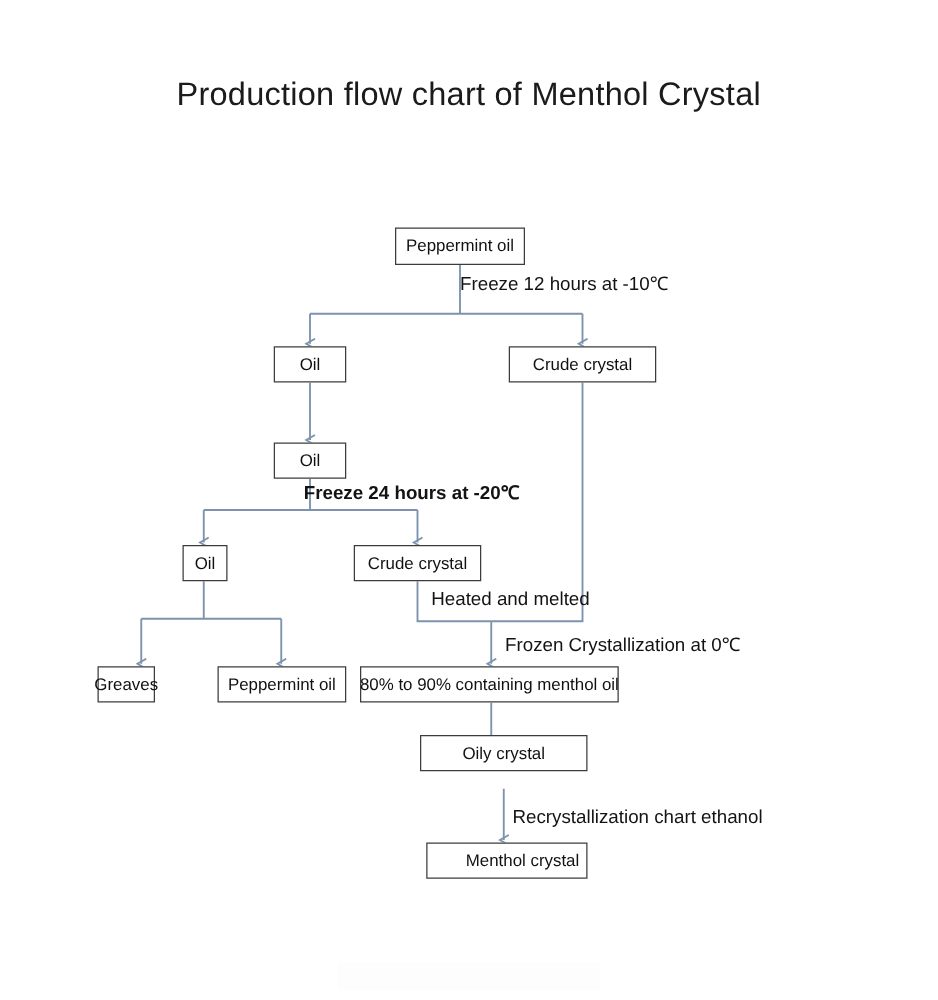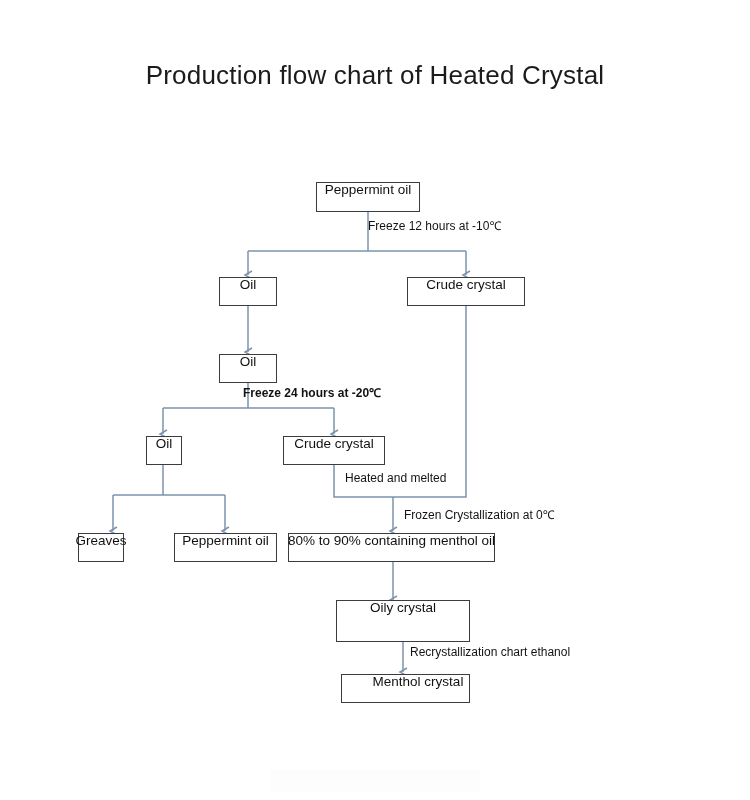--- a/index.html
+++ b/index.html
@@ -41,31 +41,31 @@
     width: 750px;
     height: 800px;
     pointer-events: none;
   }
   .node {
     position: absolute;
     box-sizing: border-box;
     border: 1.4px solid #3c3c3c;
     background: #ffffff;
     display: flex;
-    align-items: flex-start;
+    align-items: center;
     justify-content: center;
     font-size: 13.5px;
     color: #111111;
     font-family: "Liberation Sans", sans-serif;
     white-space: nowrap;
     line-height: 1;
   }
   .edge-label {
     position: absolute;
-    font-size: 12px;
+    font-size: 15px;
     color: #131313;
     font-family: "Liberation Sans", sans-serif;
     white-space: nowrap;
     background: transparent;
     line-height: 1;
   }
   .watermark {
     position: absolute;
     left: 270px;
     top: 770px;
@@ -73,21 +73,21 @@
     height: 22px;
     background: #fdfdfd;
     border-radius: 2px;
   }
 </style>
 </head>
 <body>
 
 <div id="canvas">
 
-  <div id="chart-title">Production flow chart of Heated Crystal</div>
+  <div id="chart-title">Production flow chart of Menthol Crystal</div>
 
   <svg id="connectors" viewBox="0 0 750 800" xmlns="http://www.w3.org/2000/svg">
     <defs>
       <marker id="arrow" markerWidth="10" markerHeight="10" refX="5" refY="5" orient="auto" markerUnits="userSpaceOnUse">
         <path d="M1,1 L5,8 L9,1" fill="none" stroke="#7d93ad" stroke-width="1.5"></path>
       </marker>
     </defs>
     <g fill="none" stroke="#7d93ad" stroke-width="1.5">
 
       <path d="M368,212 L368,251"></path>
@@ -148,21 +148,21 @@
   </div>
 
   <div class="node" style="left:174px; top:533px; width:103px; height:29px;">
     <span>Peppermint oil</span>
   </div>
 
   <div class="node" style="left:288px; top:533px; width:207px; height:29px;">
     <span>80% to 90% containing menthol oil</span>
   </div>
 
-  <div class="node" style="left:336px; top:600px; width:134px; height:42px;">
+  <div class="node" style="left:336px; top:588px; width:134px; height:29px;">
     <span>Oily crystal</span>
   </div>
 
   <div class="node" style="left:341px; top:674px; width:129px; height:29px;padding-left:25px;">
     <span>Menthol crystal</span>
   </div>
 
   <div class="edge-label" style="left:368px; top:220px;">Freeze 12 hours at -10℃</div>
 
   <div class="edge-label" style="left:243px; top:387px;font-weight:bold;">Freeze 24 hours at -20℃</div>

